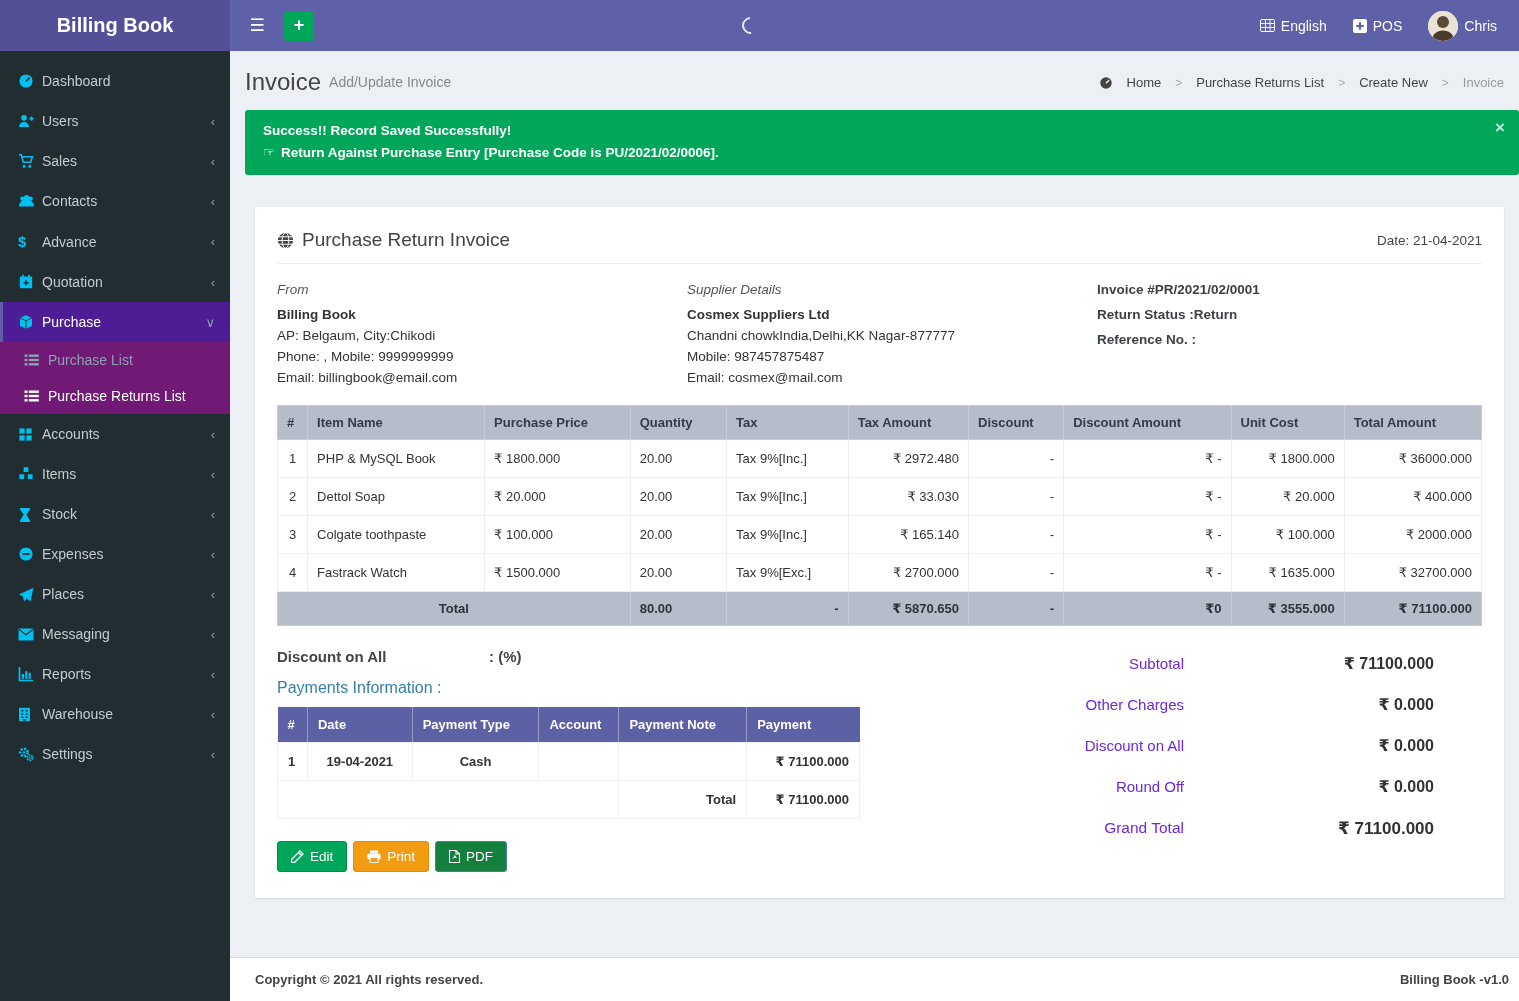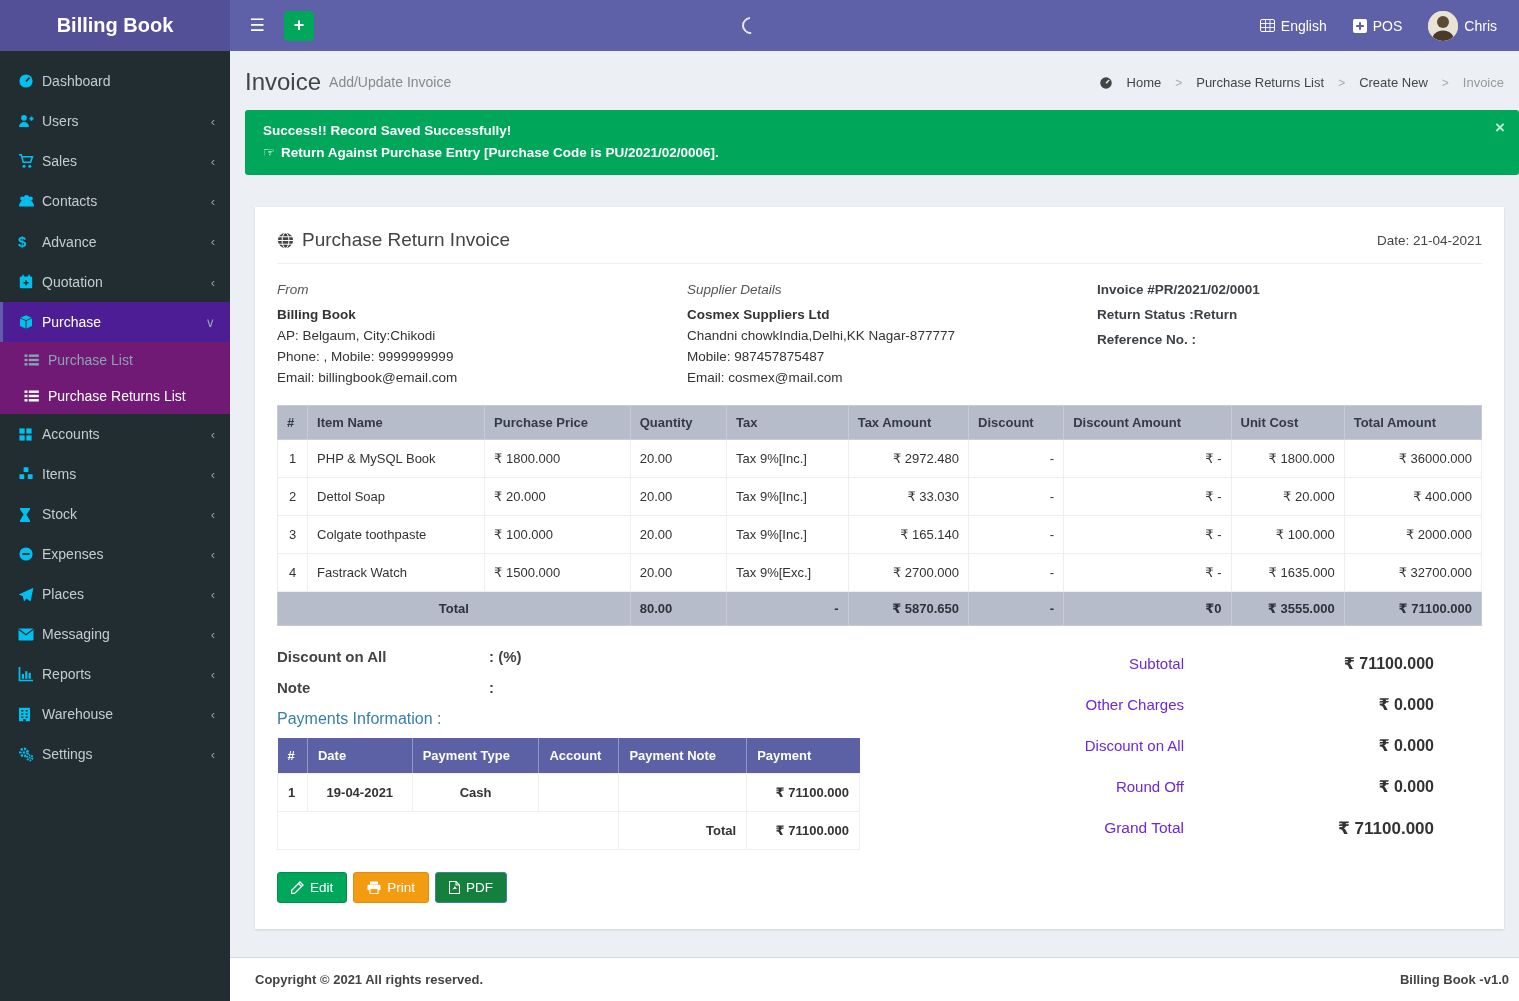--- a/index.html
+++ b/index.html
@@ -503,24 +503,20 @@
           </tr>
         </tbody>
       </table>
 
       <div class="bottom-zone">
         <div class="bz-left">
           <div class="kv">
             <span class="k">Discount on All</span>
             <span class="v">: (%)</span>
           </div>
-          <div class="kv">
-            <span class="k">Note</span>
-            <span class="v">:</span>
-          </div>
 
           <div class="pay-title">Payments Information :</div>
 
           <table class="pay-table">
             <colgroup>
               <col style="width:30px">
                 <col style="width:105px">
                 <col style="width:127px">
               <col style="width:80px">
                 <col style="width:128px">

